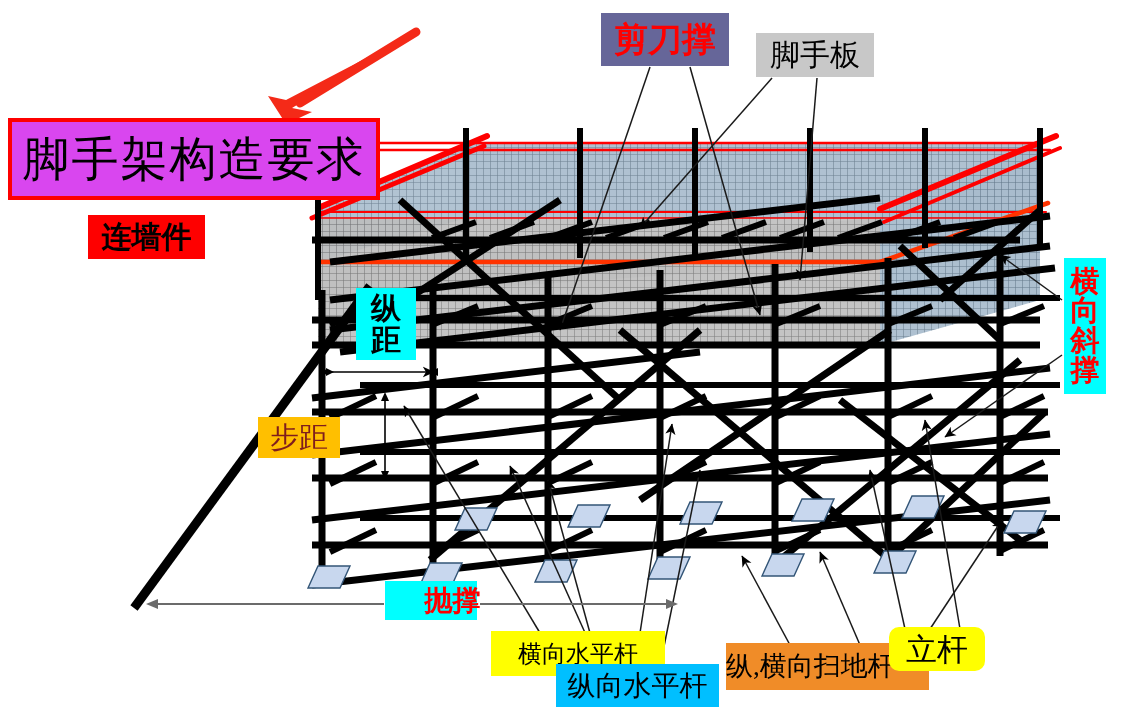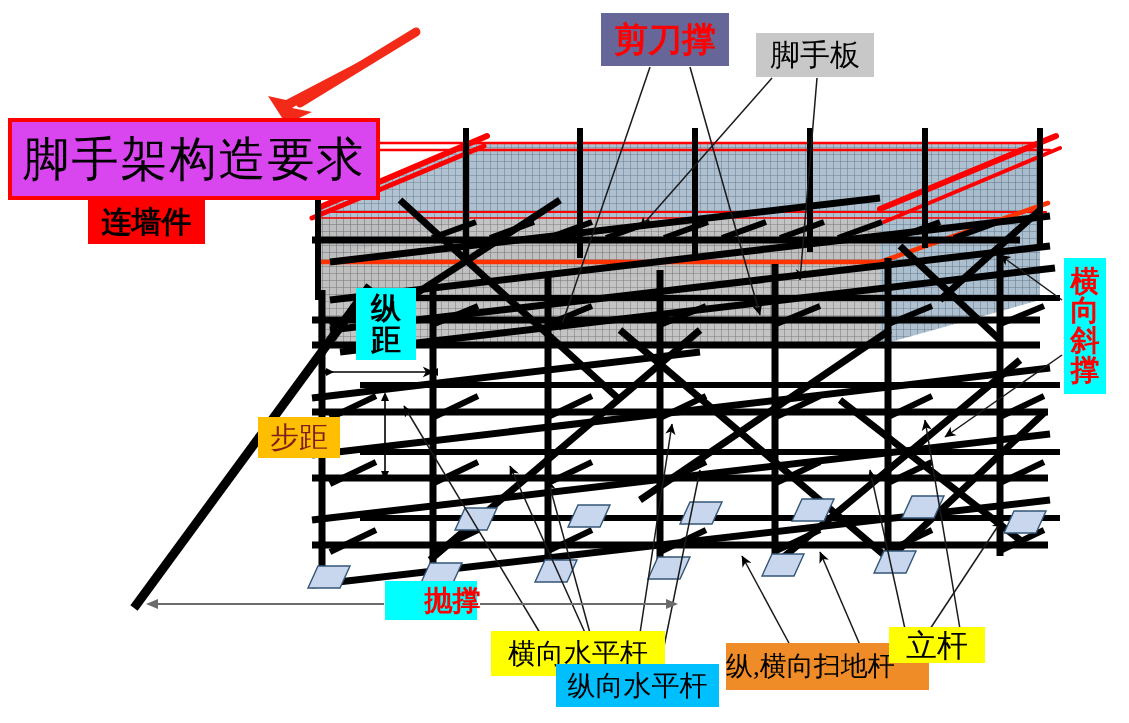--- a/index.html
+++ b/index.html
@@ -38,21 +38,21 @@
     background: #d946ef;
     display: flex;
     align-items: center;
     justify-content: center;
     font-size: 47px;
     color: #000000;
     letter-spacing: 2px;
   }
   
   .lbl-lianqiang {
-    left: 88px; top: 200px;
+    left: 88px; top: 215px;
     width: 117px; height: 44px;
     background: #fe0000;
     color: #000000;
     font-size: 30px;
     font-weight: bold;
     display: flex; align-items: center; justify-content: center;
   }
   
   .lbl-jiandao {
     left: 601px; top: 13px;
@@ -114,21 +114,21 @@
     font-size: 28px;
     font-weight: bold;
     display: flex; align-items: center; justify-content: center; padding-left: 43px;
   }
   
   .lbl-heng-shuiping {
     left: 491px; top: 631px;
     width: 174px; height: 45px;
     background: #ffff00;
     color: #000000;
-    font-size: 28px;
+    font-size: 24px;
     display: flex; align-items: center; justify-content: center;
   }
   
   .lbl-zong-shuiping {
     left: 556px; top: 664px;
     width: 163px; height: 43px;
     background: #00bfff;
     color: #000000;
     font-size: 28px;
     display: flex; align-items: center; justify-content: center;
@@ -139,25 +139,25 @@
     width: 203px; height: 47px;
     background: #f08c28;
     color: #000000;
     font-size: 27px;
     display: flex; align-items: center; justify-content: flex-start;
     text-align: right;
   }
   
   .lbl-ligan {
     left: 889px; top: 627px;
-    width: 96px; height: 36px;
+    width: 96px; height: 44px;
     background: #ffff00;
     color: #000000;
     font-size: 31px;
-    display: flex; align-items: center; justify-content: center;
+    display: flex; align-items: center; justify-content: center; border-radius: 10px;
   }
 </style>
 </head>
 <body>
 
 <div id="stage">
 
   <svg id="diagram-svg" viewBox="0 0 1129 723">
     <defs>
 

